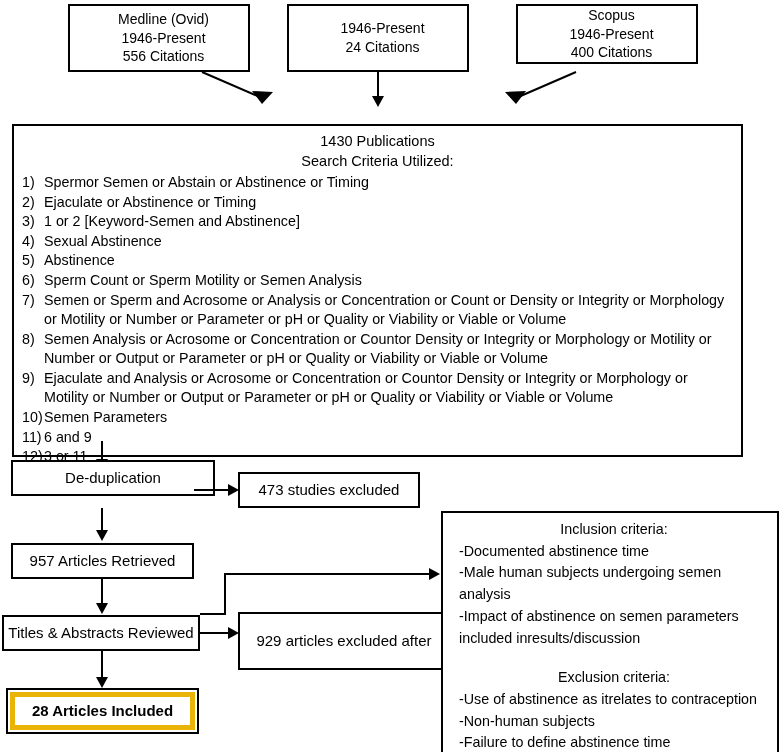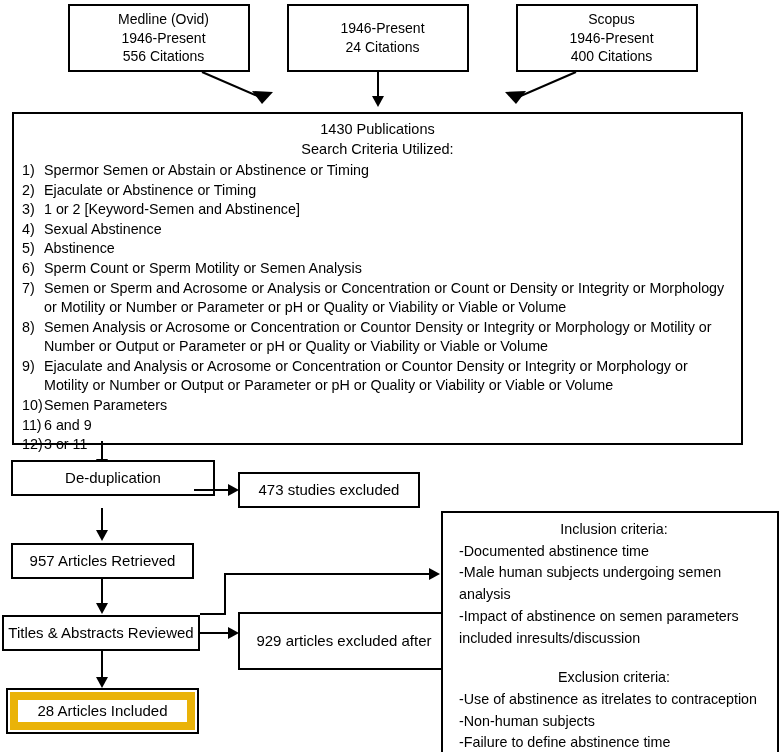--- a/index.html
+++ b/index.html
@@ -51,24 +51,24 @@
   .crit-num {
     flex: 0 0 auto;
     width: 22px;
     text-align: left;
   }
   .crit-txt { flex: 1 1 auto; }
 
   .flow-box { font-size: 15px; }
 
   .final-box {
-    border: 8px solid #eab308;
+    border: 5px solid #eab308;
     outline: 2px solid #000;
     outline-offset: 2px;
-    font-weight: normal;
+    font-weight: bold;
     font-size: 15px;
   }
 
   .crit-panel {
     position: absolute;
     box-sizing: border-box;
     border: 2px solid #000;
     border-bottom: none;
     background: #fff;
     font-size: 14.3px;
@@ -111,40 +111,40 @@
     <span class="ln">Medline (Ovid)</span>
     <span class="ln">1946-Present</span>
     <span class="ln">556 Citations</span>
   </div>
 
   <div class="box src-box" style="left:287px; top:4px; width:182px; height:68px;">
     <span class="ln">1946-Present</span>
     <span class="ln">24 Citations</span>
   </div>
 
-  <div class="box src-box" style="left:516px; top:4px; width:182px; height:68px;">
+  <div class="box src-box" style="left:516px; top:4px; width:182px; height:60px;">
     <span class="ln">Scopus</span>
     <span class="ln">1946-Present</span>
     <span class="ln">400 Citations</span>
   </div>
 
   <svg class="diag" style="left:200px; top:70px; width:100px; height:40px;" viewBox="0 0 100 40">
     <line x1="2" y1="2" x2="62" y2="28" stroke="#000" stroke-width="2"></line>
     <polygon points="62,34 52,21 73,22" fill="#000"></polygon>
   </svg>
 
   <div class="vline" style="left:377px; top:72px; height:26px;"></div>
   <div class="arrow-d" style="left:372px; top:96px;"></div>
 
   <svg class="diag" style="left:478px; top:70px; width:100px; height:40px;" viewBox="0 0 100 40">
     <line x1="98" y1="2" x2="38" y2="28" stroke="#000" stroke-width="2"></line>
     <polygon points="38,34 27,22 48,21" fill="#000"></polygon>
   </svg>
 
-  <div class="box main-box" style="left:12px; top:112px; width:731px; height:333px;">
+  <div class="box main-box" style="left:12px; top:124px; width:731px; height:333px;">
     <div class="center">1430 Publications</div>
     <div class="center">Search Criteria Utilized:</div>
     <div class="crit-list">
       <div class="crit-row">
         <span class="crit-num">1)</span>
         <span class="crit-txt">Spermor Semen or Abstain or Abstinence or Timing</span>
       </div>
       <div class="crit-row">
         <span class="crit-num">2)</span>
         <span class="crit-txt">Ejaculate or Abstinence or Timing</span>

